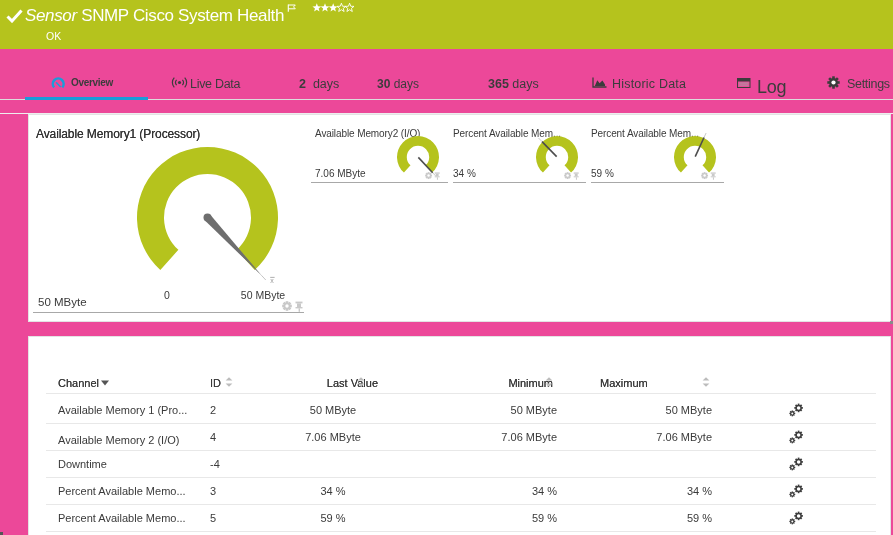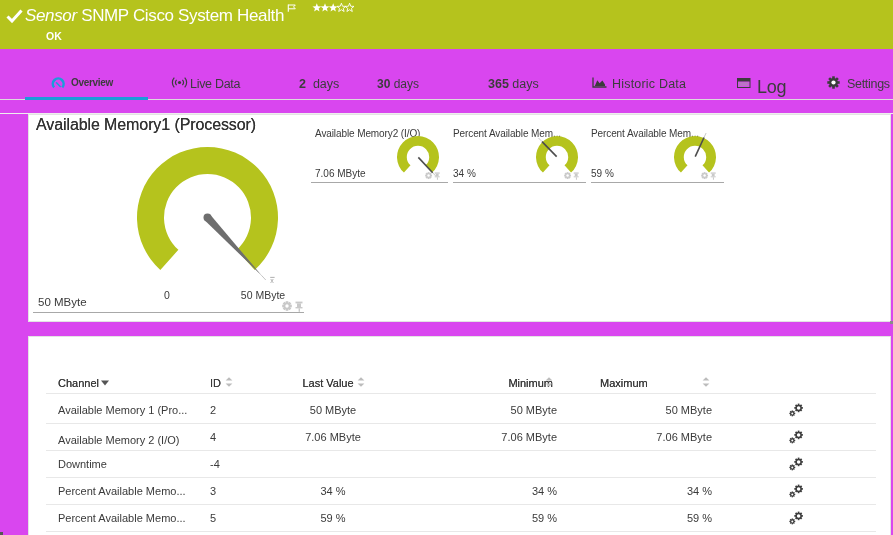--- a/index.html
+++ b/index.html
@@ -1,14 +1,14 @@
 <!DOCTYPE html>
 <html><head><meta charset="utf-8"><style>
 html,body{margin:0;padding:0}
-#page{position:relative;width:893px;height:535px;background:#d946ef;overflow:hidden;
+#page{position:relative;width:893px;height:535px;background:#ec4899;overflow:hidden;
   font-family:"Liberation Sans",sans-serif;-webkit-font-smoothing:antialiased}
 .abs{position:absolute;white-space:nowrap}
 .panel{position:absolute;left:28px;width:861px;background:#fff;border:1px solid #e3e3e3}
 .hline{position:absolute;height:1px;background:#a8a8a8}
 .sep{position:absolute;left:46px;width:830px;height:1px;background:#e8e8e8}
 .tile-title{font-size:10px;color:#3a3a3a;letter-spacing:-0.1px}
 .tile-val{font-size:10px;color:#3a3a3a}
 .cell{font-size:11px;color:#3a3a3a}
 </style></head>
 <body>
@@ -24,21 +24,21 @@
 <path d="M1.3 1 h7 l-1.8 1.9 1.8 1.9 h-7" stroke="#fff" stroke-width="1" fill="none"></path>
 <line x1="1.3" y1="0.5" x2="1.3" y2="7.8" stroke="#fff" stroke-width="1.1"></line>
     </svg>
 <svg style="position:absolute;left:312px;top:2px" width="44" height="12" viewBox="0 0 44 12">
       <polygon points="4.80,1.20 3.66,4.24 0.43,4.38 2.96,6.40 2.10,9.52 4.80,7.73 7.50,9.52 6.64,6.40 9.17,4.38 5.94,4.24" fill="#fff"></polygon>
       <polygon points="13.00,1.20 11.86,4.24 8.63,4.38 11.16,6.40 10.30,9.52 13.00,7.73 15.70,9.52 14.84,6.40 17.37,4.38 14.14,4.24" fill="#fff"></polygon>
       <polygon points="21.20,1.20 20.06,4.24 16.83,4.38 19.36,6.40 18.50,9.52 21.20,7.73 23.90,9.52 23.04,6.40 25.57,4.38 22.34,4.24" fill="#fff"></polygon>
       <polygon points="29.40,1.20 28.26,4.24 25.03,4.38 27.56,6.40 26.70,9.52 29.40,7.73 32.10,9.52 31.24,6.40 33.77,4.38 30.54,4.24" fill="none" stroke="#fff" stroke-width="0.9"></polygon>
       <polygon points="37.60,1.20 36.46,4.24 33.23,4.38 35.76,6.40 34.90,9.52 37.60,7.73 40.30,9.52 39.44,6.40 41.97,4.38 38.74,4.24" fill="none" stroke="#fff" stroke-width="0.9"></polygon>
     </svg>
-<div class="abs" style="left:46px;top:30px;font-size:10.5px;font-weight:bold;color:#fff">OK</div>
+<div class="abs" style="left:46px;top:30px;font-size:10.5px;font-weight:normal;color:#fff">OK</div>
 
 <div class="abs" style="left:0;top:99px;width:893px;height:1px;background:#dcdcdc"></div>
 <div class="abs" style="left:25px;top:97px;width:123px;height:3px;background:#1b9dd9"></div>
 <svg style="position:absolute;left:51px;top:76px" width="15" height="13" viewBox="0 0 15 13">
 <path d="M3.12 11.44 A5.4 5.4 0 1 1 11.28 11.44" stroke="#1b9dd9" stroke-width="2.5" fill="none"></path>
 <line x1="5.5" y1="6.8" x2="9.2" y2="10.5" stroke="#1b9dd9" stroke-width="1.5" stroke-linecap="round"></line>
 </svg>
 <div class="abs" style="left:71px;top:77px;font-size:10px;font-weight:bold;letter-spacing:-0.3px;color:#3c3c3c">Overview</div>
 <svg style="position:absolute;left:171px;top:76px" width="17" height="13" viewBox="0 0 17 13">
 <circle cx="8.5" cy="6.5" r="1.6" fill="#3c3c3c"></circle>
@@ -71,21 +71,21 @@
     </svg>
 <div class="abs" style="left:190px;top:77px;font-size:12.5px;letter-spacing:-0.3px;color:#3c3c3c">Live Data</div>
 <div class="abs" style="left:299px;top:77px;font-size:12.5px;color:#3c3c3c"><b>2</b>&nbsp; days</div>
 <div class="abs" style="left:377px;top:77px;font-size:12px;color:#3c3c3c"><b>30</b>&nbsp;days</div>
 <div class="abs" style="left:488px;top:77px;font-size:12.5px;color:#3c3c3c"><b>365</b>&nbsp;days</div>
 <div class="abs" style="left:612px;top:77px;font-size:12.5px;letter-spacing:0.2px;color:#3c3c3c">Historic Data</div>
 <div class="abs" style="left:757px;top:77px;font-size:18px;letter-spacing:-0.3px;color:#3c3c3c">Log</div>
 <div class="abs" style="left:847px;top:77px;font-size:12.5px;letter-spacing:-0.3px;color:#3c3c3c">Settings</div>
 
 <div class="panel" style="top:114px;height:206px"></div>
-<div class="abs" style="left:36px;top:116px;font-size:16px;color:#333;text-shadow:0 0 0.4px #333;letter-spacing:-0.1px">Available Memory1 (Processor)</div>
+<div class="abs" style="left:36px;top:127px;font-size:12px;color:#333;text-shadow:0 0 0.4px #333;letter-spacing:-0.1px">Available Memory1 (Processor)</div>
 <svg style="position:absolute;left:120px;top:138px" width="180" height="165" viewBox="0 0 180 165">
 <path d="M40.33 131.89 A70.5 70.5 0 1 1 134.67 131.89 L116.61 111.83 A43.5 43.5 0 1 0 58.39 111.83 Z" fill="#b5c31d"></path>
 <path d="M90.35 76.84 L142.06 138.01 L84.65 82.16 Z" fill="#6e6e6e"></path>
 <circle cx="87.5" cy="79.5" r="4" fill="#6e6e6e"></circle>
 <line x1="141.38" y1="137.28" x2="145.81" y2="142.03" stroke="#bdbdbd" stroke-width="0.9"></line>
 <text x="150.3" y="145" font-size="7" fill="#9a9a9a" font-family="Liberation Sans, sans-serif">x</text>
 <rect x="150.2" y="138.9" width="4.4" height="0.8" fill="#9a9a9a"></rect>
 </svg>
 <div class="abs" style="left:147px;top:289px;width:40px;text-align:center;font-size:10.5px;color:#3a3a3a">0</div>
 <div class="abs" style="left:228px;top:289px;width:70px;text-align:center;font-size:10.5px;color:#3a3a3a">50 MByte</div>
@@ -191,21 +191,21 @@
 <div class="panel" style="top:336px;height:210px"></div>
 <div class="abs cell" style="left:58px;top:376.5px;text-shadow:0 0 0.4px #3a3a3a">Channel</div>
     <svg style="position:absolute;left:100px;top:379px" width="10" height="8" viewBox="0 0 10 8">
       <polygon points="1,1.5 9,1.5 5,6.5" fill="#555"></polygon>
     </svg>
     <div class="abs cell" style="left:210px;top:376.5px;text-shadow:0 0 0.4px #3a3a3a">ID</div>
     <svg style="position:absolute;left:225px;top:377px" width="8" height="10" viewBox="0 0 8 10">
       <polygon points="4,0.2 7.4,3.6 0.6,3.6" fill="#bcbcbc"></polygon>
       <polygon points="4,9.8 7.4,6.4 0.6,6.4" fill="#bcbcbc"></polygon>
     </svg>
-    <div class="abs cell" style="left:278px;top:376.5px;width:100px;text-align:center;text-shadow:0 0 0.4px #3a3a3a">Last Value</div>
+    <div class="abs cell" style="left:278px;top:376.5px;width:100px;text-align:right;text-shadow:0 0 0.4px #3a3a3a">Last Value</div>
     <svg style="position:absolute;left:357px;top:377px" width="8" height="10" viewBox="0 0 8 10">
       <polygon points="4,0.2 7.4,3.6 0.6,3.6" fill="#bcbcbc"></polygon>
       <polygon points="4,9.8 7.4,6.4 0.6,6.4" fill="#bcbcbc"></polygon>
     </svg>
     <div class="abs cell" style="left:453px;top:376.5px;width:100px;text-align:right;text-shadow:0 0 0.4px #3a3a3a">Minimum</div>
     <svg style="position:absolute;left:545px;top:377px" width="8" height="10" viewBox="0 0 8 10">
       <polygon points="4,0.2 7.4,3.6 0.6,3.6" fill="#bcbcbc"></polygon>
       <polygon points="4,9.8 7.4,6.4 0.6,6.4" fill="#bcbcbc"></polygon>
     </svg>
     <div class="abs cell" style="left:600px;top:376.5px;width:100px;text-align:left;text-shadow:0 0 0.4px #3a3a3a">Maximum</div>

